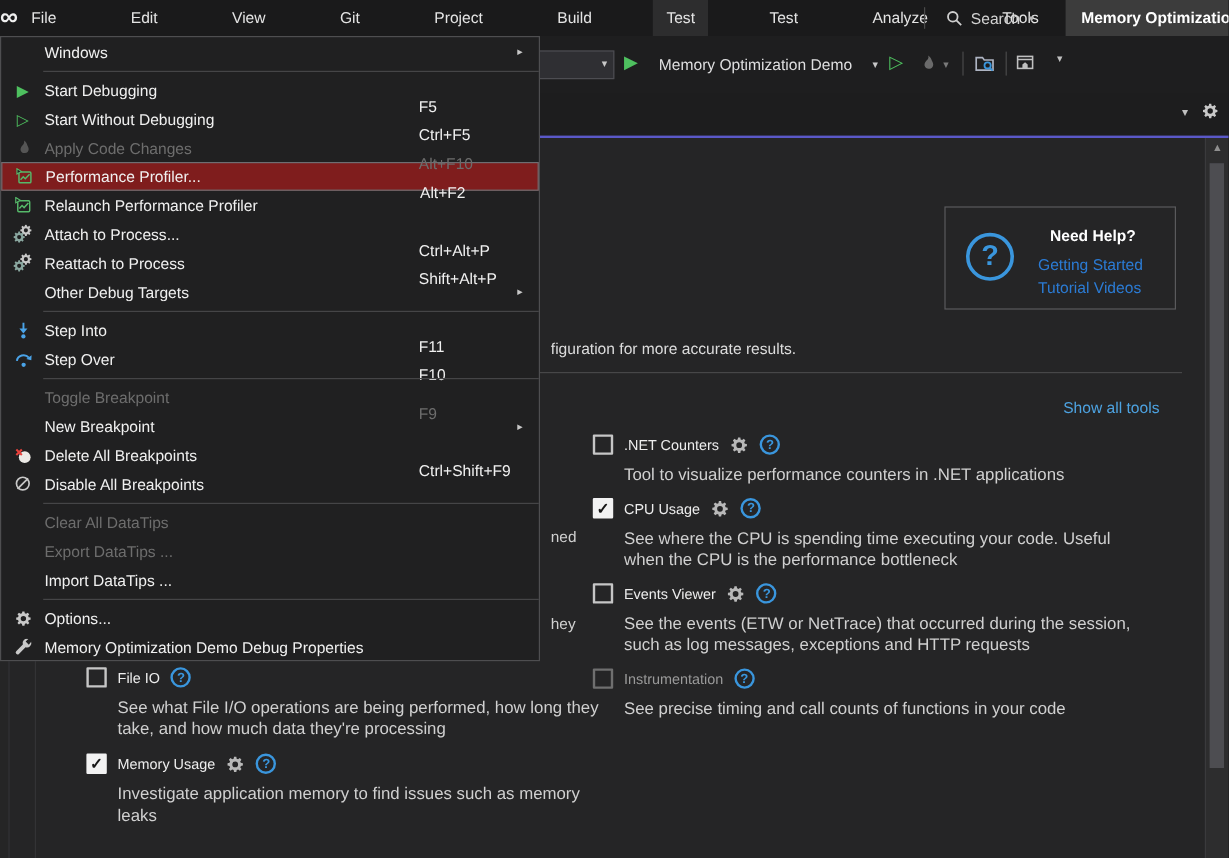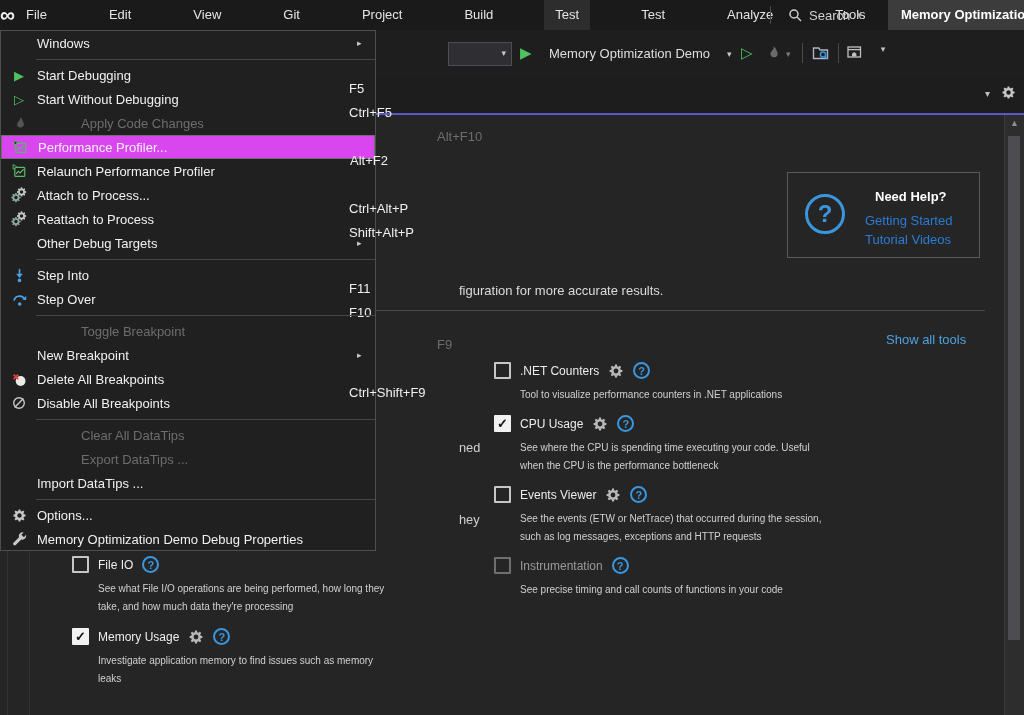--- a/index.html
+++ b/index.html
@@ -59,38 +59,38 @@
   .tool{position:absolute;}
   .tool-head{display:flex;align-items:center;gap:9px;}
   .cbx{width:17px;height:17px;border:2px solid #c6c6c6;box-sizing:border-box;border-radius:1px;
        display:flex;align-items:center;justify-content:center;background:transparent;}
   .cbx.checked{background:#f2f2f2;border-color:#f2f2f2;color:#161616;font-size:13px;font-weight:bold;}
   .cbx.dim{border-color:#6f6f6f;}
   .tool-label{font-size:12px;color:#ededed;}
   .tool-label.dim{color:#9a9a9a;}
   .helpc{width:17px;height:17px;border:2px solid #3a96dd;border-radius:50%;box-sizing:border-box;
          color:#3a96dd;font-size:11px;font-weight:bold;display:flex;align-items:center;justify-content:center;}
-  .tool-desc{margin:7px 0 0 26px;font-size:10px;line-height:18px;color:#d0d0d0;}
+  .tool-desc{margin:7px 0 0 26px;font-size:14px;line-height:18px;color:#d0d0d0;}
   .tool-desc span{display:block;}
   
   .vscroll{position:absolute;left:1004px;top:115px;width:20px;height:600px;background:#2d2d2e;
            border-left:1px solid #3a3a3c;box-sizing:border-box;}
   .vscroll .up{position:absolute;left:0;top:3px;width:100%;text-align:center;color:#8f8f8f;font-size:9px;}
   .vscroll .thumb{position:absolute;left:3px;top:21px;width:12px;height:504px;background:#4d4d51;}
   
-  .dmenu{position:absolute;left:0;top:30px;width:376px;height:521px;background:#202021;
+  .dmenu{position:absolute;left:0;top:30px;width:450px;height:521px;background:#202021;
          border:1px solid #4e4e50;box-sizing:border-box;z-index:30;}
   .mrow{display:flex;align-items:center;height:24px;font-size:13px;color:#f0f0f0;cursor:default;}
   .mrow .icel{width:36px;display:flex;align-items:center;justify-content:center;flex:none;}
   .mrow .mlabel{width:312px;flex:none;white-space:nowrap;overflow:hidden;}
   .mrow .mshort{flex:1;text-align:left;margin-top:26px;}
   .mrow .marrow{width:18px;font-size:9px;color:#c8c8c8;flex:none;}
-  .mrow.disabled{color:#6d6d6d;gap:44px;}
+  .mrow.disabled{color:#6d6d6d;}
   .mrow.disabled .marrow{color:#6d6d6d;}
-  .mrow.hl{background:#d946ef;border:1px solid #6e6e72;box-sizing:border-box;height:24px;}
+  .mrow.hl{background:#7f1d1d;border:1px solid #6e6e72;box-sizing:border-box;height:24px;}
   .msep{height:8px;display:flex;align-items:center;}
   .msep i{display:block;margin-left:35px;width:418px;height:1px;background:#454547;}
   .glyph-green{color:#4ec05f;}
   svg.ic{display:block;}
 </style>
 </head>
 <body>
 
 <svg width="0" height="0" style="position:absolute">
   <defs>

